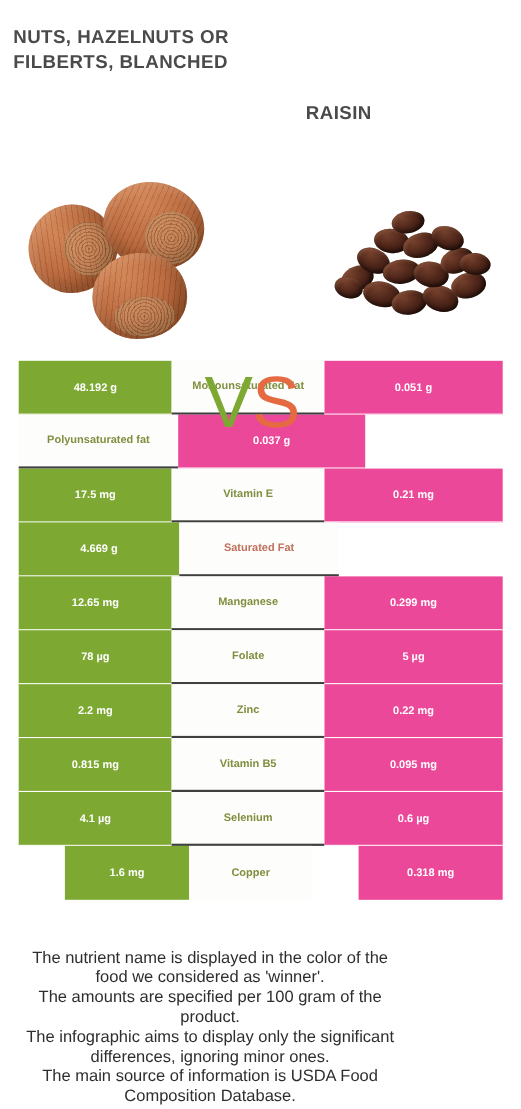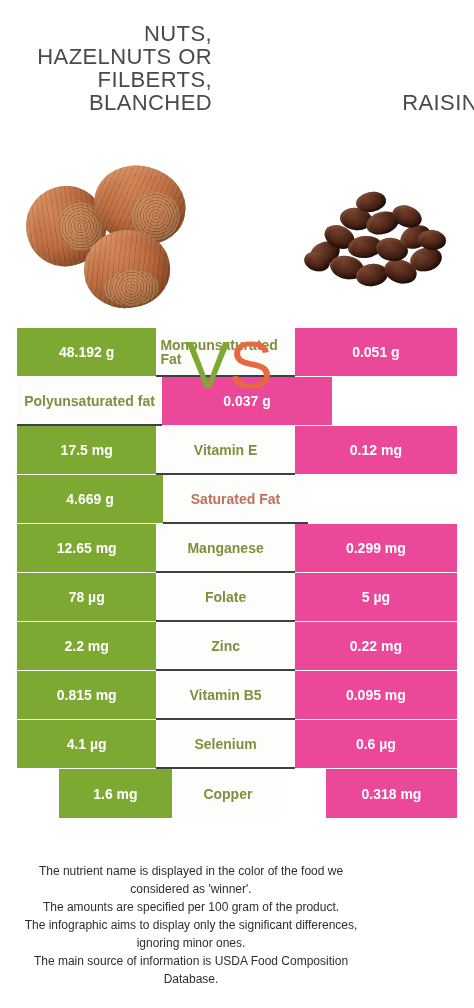--- a/index.html
+++ b/index.html
@@ -18,25 +18,25 @@
 
   
   .header {
     position: absolute;
     left: 0; top: 0;
     width: 474px;
     height: 140px;
   }
   .food-title {
     position: absolute;
-    text-align: right;
-    font-size: 22px;
+    text-align: left;
+    font-size: 17px;
     line-height: 23px;
     letter-spacing: 0.4px;
-    font-weight: 400;
+    font-weight: 700;
     color: #4a4a4a;
     text-transform: uppercase;
   }
   .title-left {
     left: 12px;
     top: 22px;
     width: 200px;
   }
   .title-right {
     left: 278px;
@@ -131,21 +131,21 @@
   }
   .row {
     display: flex;
     height: 49px;
     align-items: stretch;
   }
   .cell {
     display: flex;
     align-items: center;
     justify-content: center;
-    font-size: 14px;
+    font-size: 10px;
     font-weight: bold;
     box-sizing: border-box;
     padding: 0 4px;
   }
   .cell-left {
     width: 146px;
     background: #7DA832;
     color: #ffffff;
     border-bottom: 1px solid #ffffff;
   }
@@ -168,21 +168,21 @@
   .win-left  { color: #7f8f3f; }
   .win-right { color: #c1705e; }
 
   
   .footer {
     position: absolute;
     left: 0;
     top: 862px;
     width: 382px;
     text-align: center;
-    font-size: 12px;
+    font-size: 15px;
     line-height: 18px;
     color: #2e2e2e;
     padding: 0 14px;
     box-sizing: border-box;
   }
   .footer p { margin: 0; }
 </style>
 </head>
 <body>
 
@@ -234,21 +234,21 @@
       <div class="cell cell-mid win-left">Monounsaturated Fat</div>
       <div class="cell cell-right">0.051 g</div>
     </div>
     <div class="row">
       <div class="cell cell-mid win-left">Polyunsaturated fat</div>
       <div class="cell cell-right">0.037 g</div>
     </div>
     <div class="row">
       <div class="cell cell-left">17.5 mg</div>
       <div class="cell cell-mid win-left">Vitamin E</div>
-      <div class="cell cell-right">0.12 mg</div>
+      <div class="cell cell-right">0.21 mg</div>
     </div>
     <div class="row">
       <div class="cell cell-left">4.669 g</div>
       <div class="cell cell-mid win-right">Saturated Fat</div>
     </div>
     <div class="row">
       <div class="cell cell-left">12.65 mg</div>
       <div class="cell cell-mid win-left">Manganese</div>
       <div class="cell cell-right">0.299 mg</div>
     </div>

